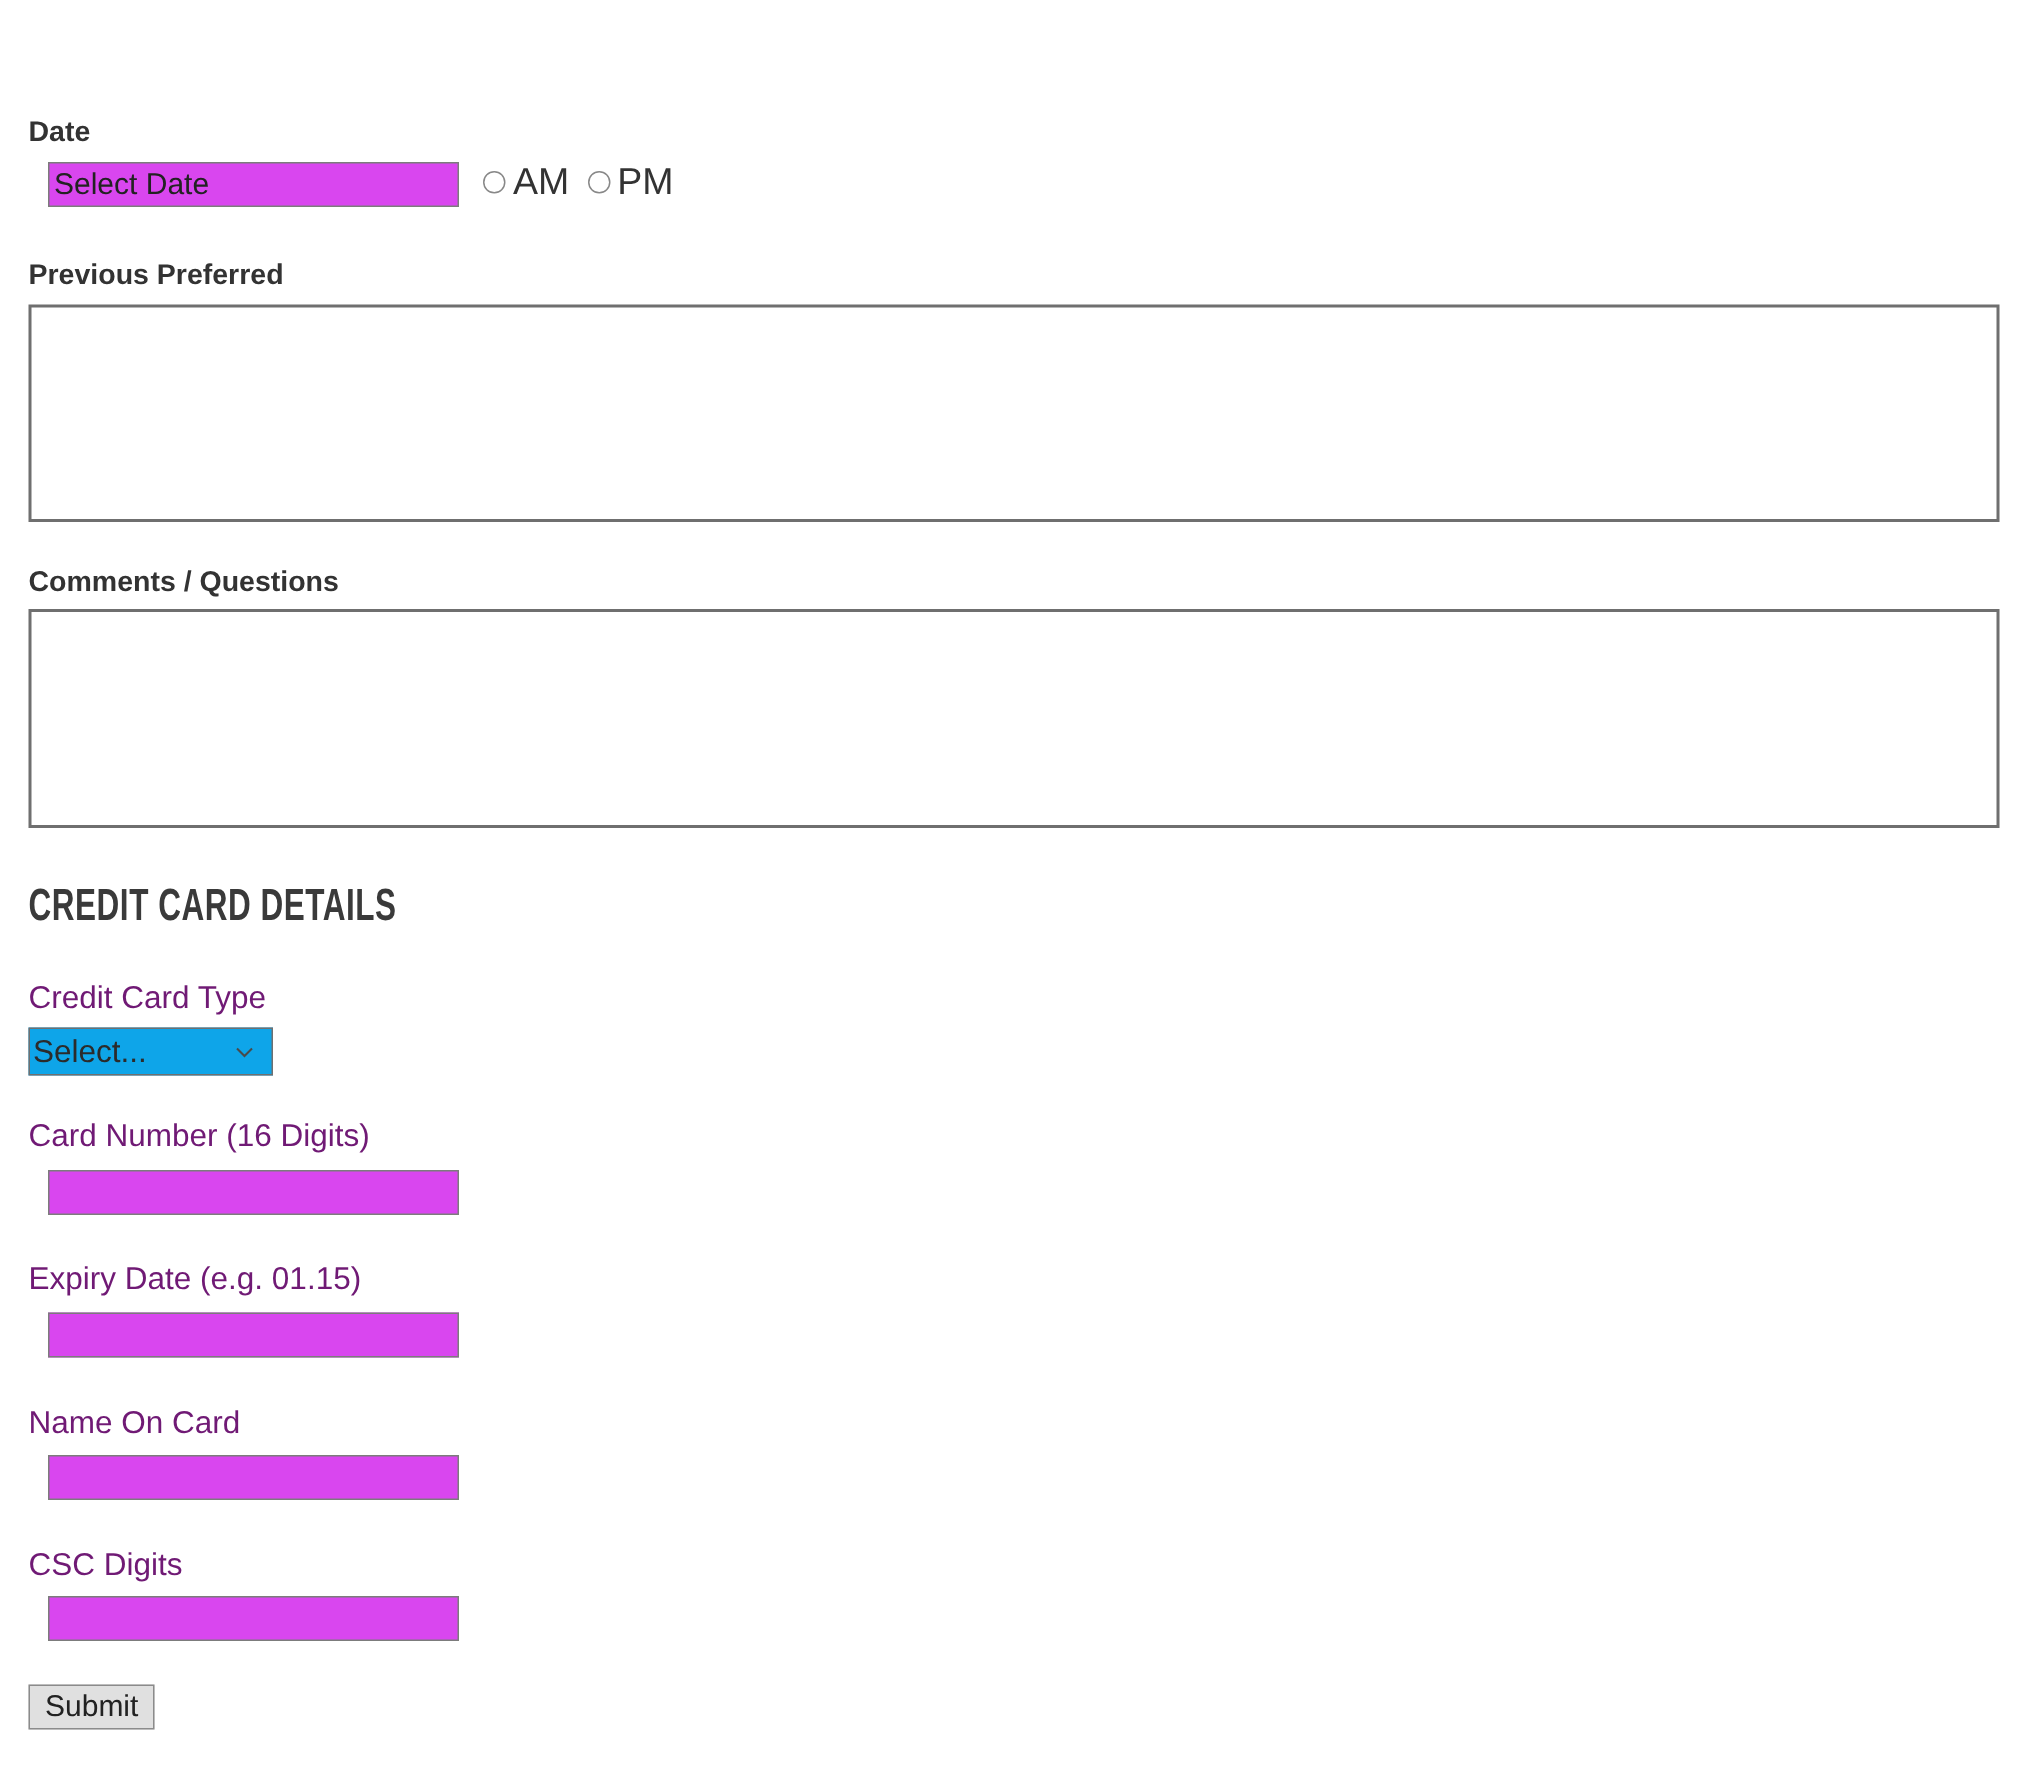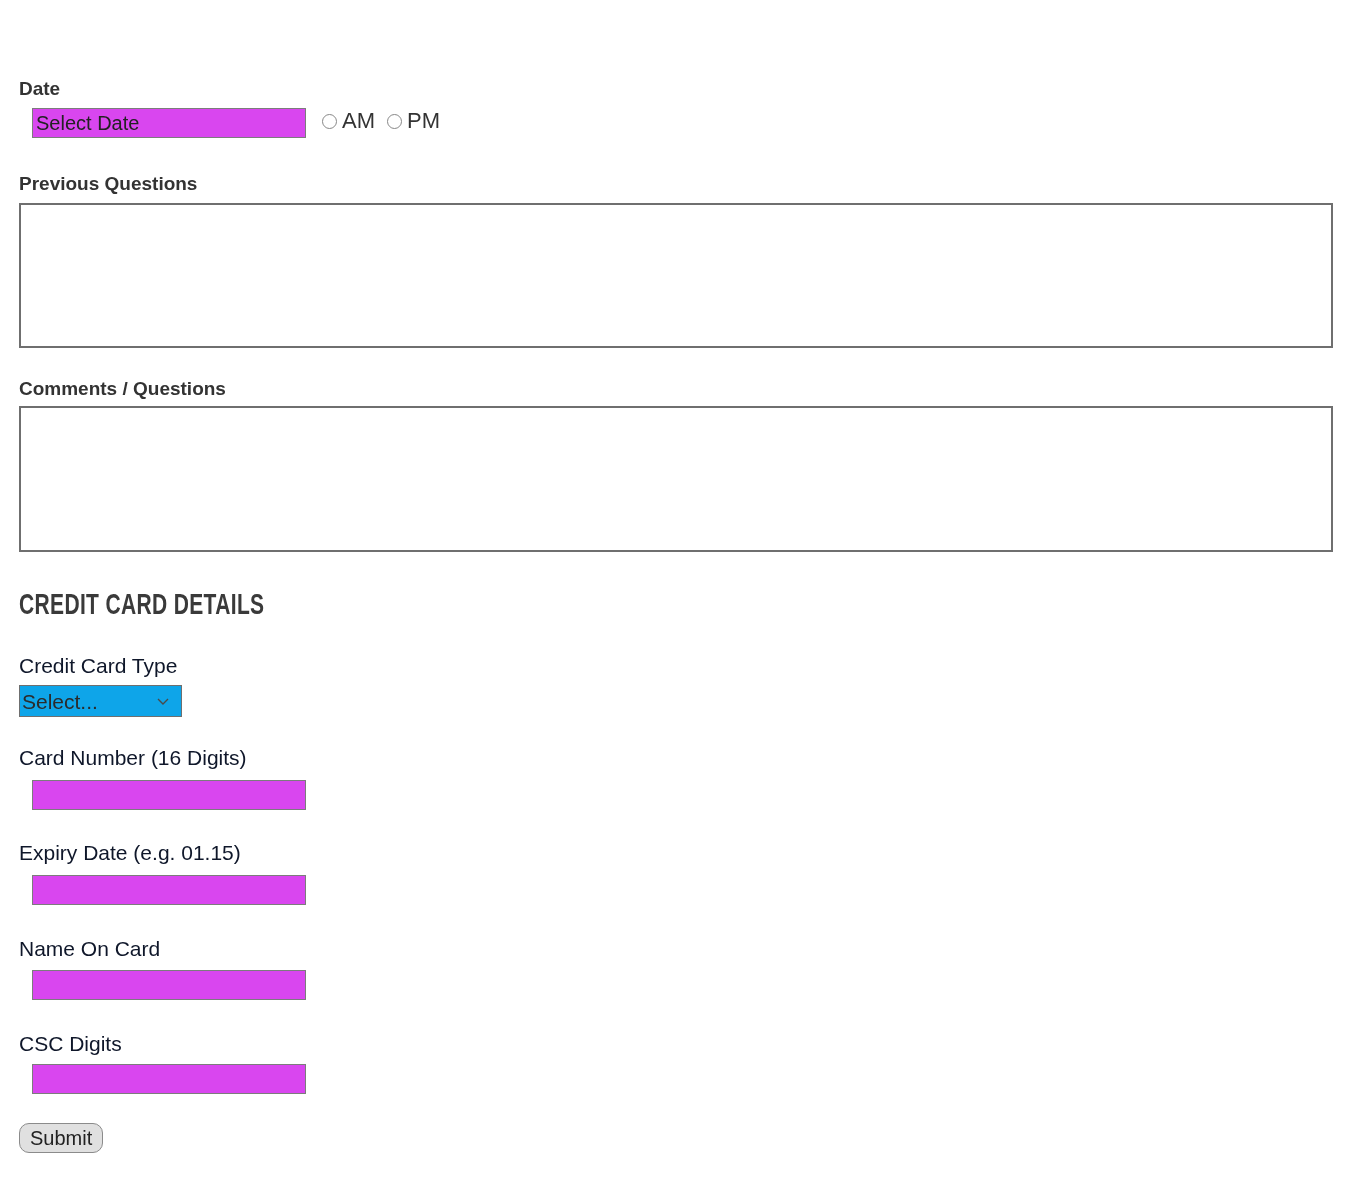--- a/index.html
+++ b/index.html
@@ -56,21 +56,21 @@
     font-size: 19px;
     font-weight: bold;
     color: #333333;
     line-height: 22px;
     white-space: nowrap;
   }
   
   .label-regular {
     font-size: 21px;
     font-weight: normal;
-    color: #0f172a;
+    color: #701a75;
     line-height: 24px;
     white-space: nowrap;
   }
 
   
   .text-input {
     box-sizing: border-box;
     width: 274px;
     height: 30px;
     border: 1px solid #7c7c7c;
@@ -137,21 +137,21 @@
     display: inline-block;
     width: 13px;
     height: 13px;
     border: 1px solid #888888;
     border-radius: 50%;
     background: #ffffff;
     vertical-align: middle;
     margin: 0;
   }
   .radio-text {
-    font-size: 22px;
+    font-size: 25px;
     color: #333333;
     margin-left: 5px;
     margin-right: 12px;
     line-height: 22px;
   }
 
   
   .submit-btn {
     box-sizing: border-box;
     height: 30px;
@@ -178,21 +178,21 @@
 
   <input type="text" class="text-input abs" style="left: 19px; top: 108px;" value="Select Date">
 
   <div class="radio-group">
     <span class="radio-dot"></span>
     <span class="radio-text">AM</span>
     <span class="radio-dot"></span>
     <span class="radio-text">PM</span>
   </div>
 
-  <label class="label-bold abs" style="left:19px; top:173px;">Previous Questions</label>
+  <label class="label-bold abs" style="left:19px; top:173px;">Previous Preferred</label>
 
   <textarea class="area-input abs" style="left: 19px; top: 203px; width: 1314px; height: 145px;" placeholder=""></textarea>
 
   <label class="label-bold abs" style="left:19px; top:378px;">Comments / Questions</label>
 
   <textarea class="area-input abs" style="left: 19px; top: 406px; width: 1314px; height: 146px;" placeholder=""></textarea>
 
   <div id="heading-credit-card-wrap">
     <h2 class="section-heading">Credit Card Details</h2>
   </div>
@@ -217,15 +217,15 @@
   <input type="text" class="text-input blank abs" style="left: 19px; top: 875px;" value="">
 
   <label class="label-regular abs" style="left:19px; top:937px;">Name On Card</label>
 
   <input type="text" class="text-input blank abs" style="left: 19px; top: 970px;" value="">
 
   <label class="label-regular abs" style="left:19px; top:1032px;">CSC Digits</label>
 
   <input type="text" class="text-input blank abs" style="left: 19px; top: 1064px;" value="">
 
-  <button class="submit-btn abs" style="left:19px; top:1123px;border-radius:10px;">Submit</button>
+  <button class="submit-btn abs" style="left:19px; top:1123px;">Submit</button>
 
 </div>
 
 </body></html>

